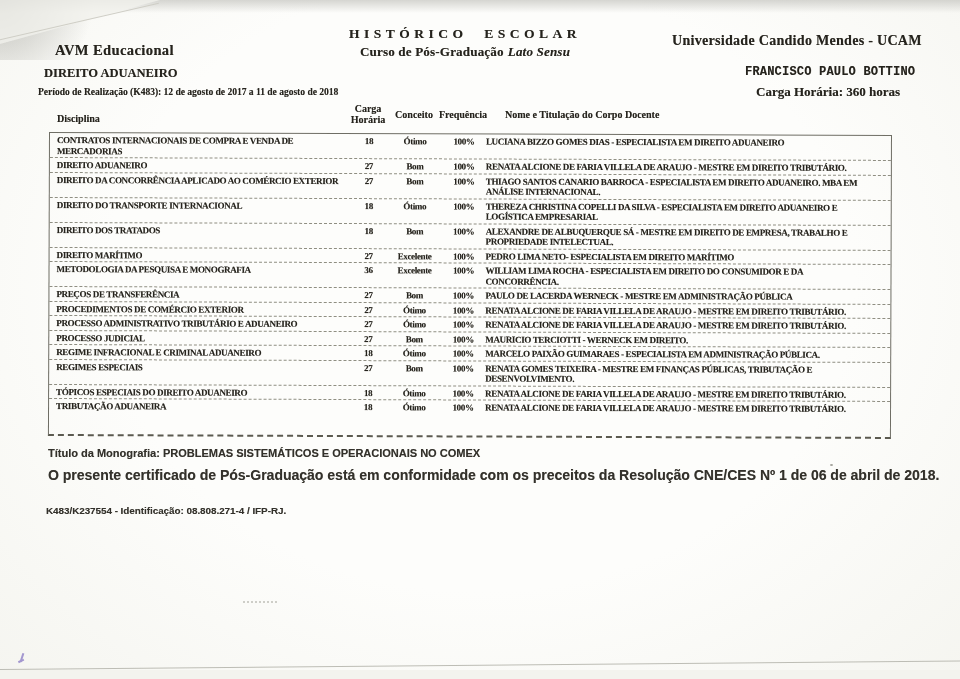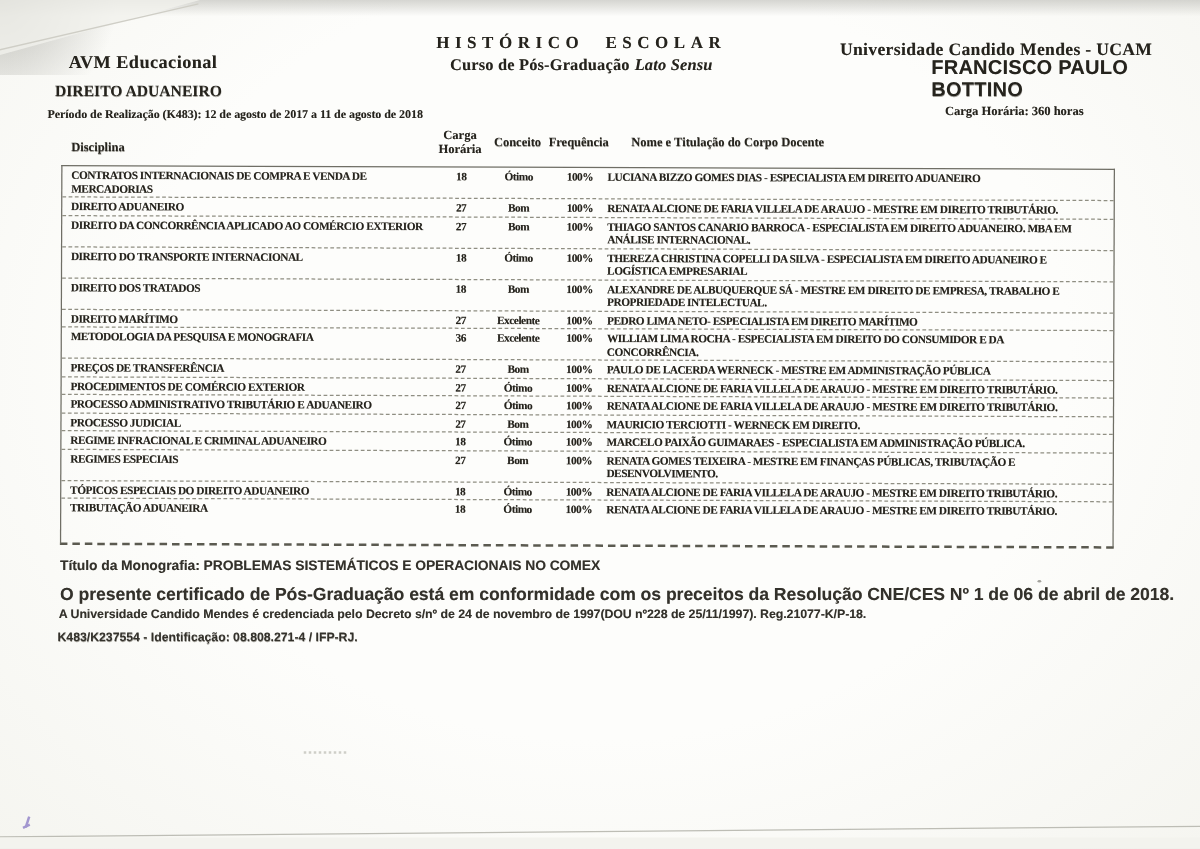--- a/index.html
+++ b/index.html
@@ -35,23 +35,23 @@
   .abs{position:absolute;}
   .b{font-weight:bold;}
   .org-name{left:55px;top:42px;font-size:14.5px;letter-spacing:.4px;}
   .course-name{left:44px;top:66px;font-size:12.5px;}
   .period{left:38px;top:87px;font-size:9.5px;}
   .center-head{left:300px;top:26px;width:330px;text-align:center;}
   .main-title{font-size:13.5px;letter-spacing:4.5px;word-spacing:9px;}
   .sub-title{font-size:13px;margin-top:2px;letter-spacing:.2px;}
   .sub-title .it{font-style:italic;padding-left:4px;}
   .univ{left:672px;top:33px;font-size:14px;letter-spacing:.3px;}
-  .student{left:745px;top:46px;font-size:16px;
-    font-family:Liberation Sans, sans-serif;letter-spacing:.2px;}
-  .workload{left:756px;top:84px;font-size:10px;}
+  .student{left:745px;top:65px;font-size:12px;
+    font-family:Liberation Mono, monospace;letter-spacing:.2px;}
+  .workload{left:756px;top:84px;font-size:13px;}
   
   .col-head{font-size:10px;font-weight:bold;}
   .h-disc{left:57px;top:113px;}
   .h-carga{left:340px;top:103px;width:56px;text-align:center;line-height:11px;font-family:Liberation Serif, serif;}
   .h-conc{left:387px;top:109px;width:54px;text-align:center;font-family:Liberation Serif, serif;}
   .h-freq{left:432px;top:109px;width:62px;text-align:center;}
   .h-nome{left:505px;top:109px;}
   
   .tbox{position:absolute;left:49px;top:132px;width:843px;min-height:304px;
     border:1px solid #6f6e65;border-bottom:2px dashed #5b5a50;
@@ -214,21 +214,20 @@
             <div class="cell hours">18</div>
             <div class="cell grade">Ótimo</div>
             <div class="cell freq">100%</div>
             <div class="cell fac">RENATA ALCIONE DE FARIA VILLELA DE ARAUJO - MESTRE EM DIREITO TRIBUTÁRIO.</div>
           </div>
         </div>
     </div>
 
     <div class="abs foot f-mono">Título da Monografia: PROBLEMAS SISTEMÁTICOS E OPERACIONAIS NO COMEX</div>
     <div class="abs foot f-1">O presente certificado de Pós-Graduação está em conformidade com os preceitos da Resolução CNE/CES Nº 1 de 06 de abril de 2018.</div>
-    <div class="abs foot f-2">A Universidade Candido Mendes é credenciada pelo Decreto s/nº de 24 de novembro de 1997(DOU nº228 de 25/11/1997). Reg.21077-K/P-18.</div>
     <div class="abs foot f-3">K483/K237554 - Identificação: 08.808.271-4 / IFP-RJ.</div>
   </div>
 
   <div class="speck-smudge"></div>
   <div class="speck-dot"></div>
   <div class="bottom-line"></div>
   <div class="below-edge"></div>
   <div class="speck-pen">
       <i></i>
       <i></i>

